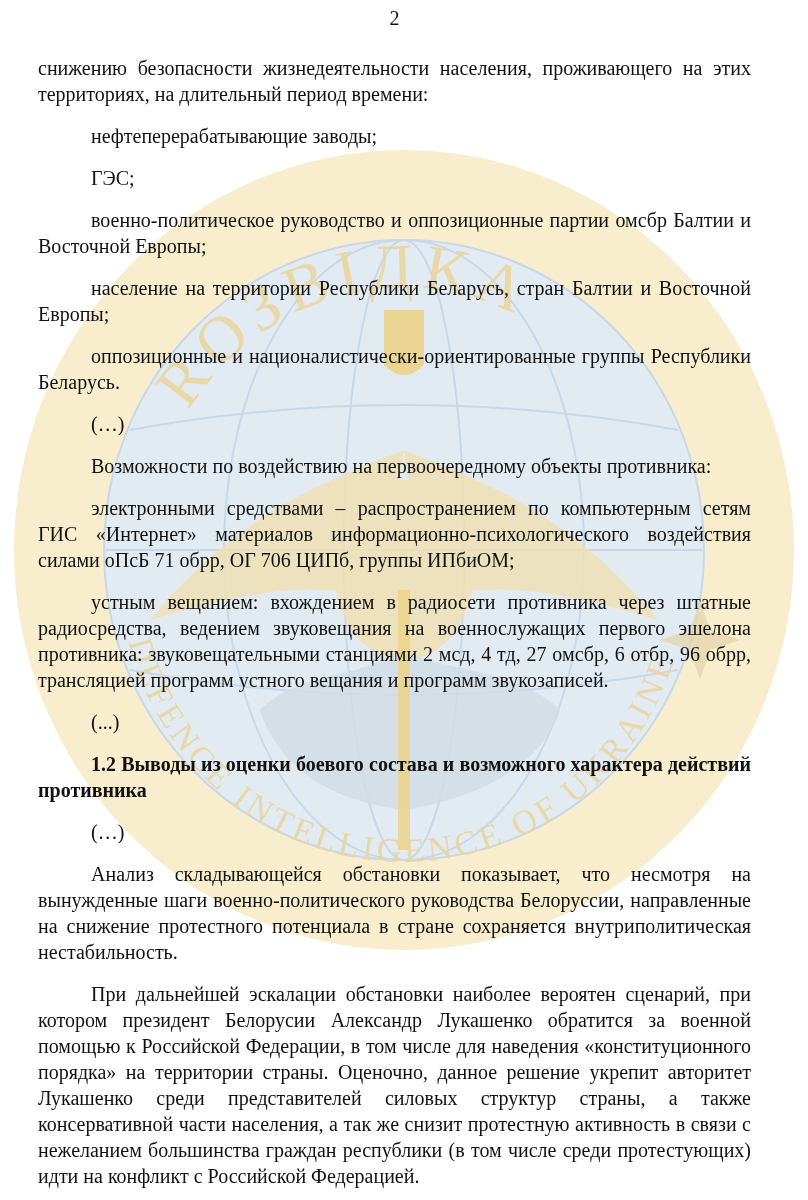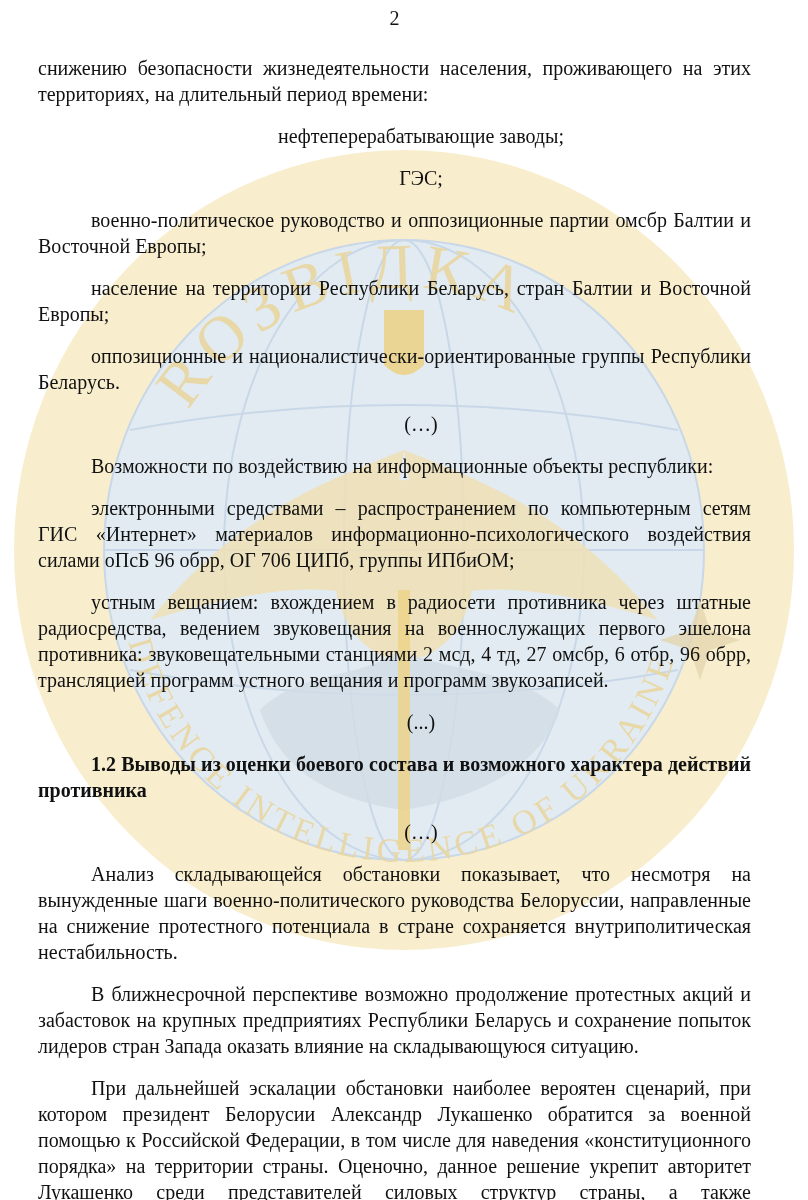--- a/index.html
+++ b/index.html
@@ -2,21 +2,21 @@
 <html><head>
 <meta charset="utf-8">
 <style>
   html, body { margin: 0; padding: 0; background: #ffffff; }
   body { width: 808px; height: 1200px; position: relative; overflow: hidden; }
   .watermark { position: absolute; left: 0; top: 150px; width: 808px; height: 820px; pointer-events: none; z-index: 0; }
   .page { position: relative; z-index: 1; font-family: "Liberation Serif", "DejaVu Serif", serif; font-size: 20px; line-height: 26px; color: #111; padding: 0 41px 0 22px; }
   .page-number { text-align: center; margin: 0; padding-top: 5px; height: 34px; line-height: 26px; }
   p { margin: 16px; text-align: justify; }
   .ind { text-indent: 53px; }
-  .item { padding-left: 53px; text-align: center; }
+  .item { padding-left: 53px; text-align: left; }
   .heading { font-weight: bold; text-indent: 53px; text-align: justify; }
   .ind2 { text-indent: 53px; }
 </style>
 </head>
 <body>
 
 <svg class="watermark" viewBox="0 0 808 820" xmlns="http://www.w3.org/2000/svg">
 
   <ellipse cx="404" cy="400" rx="390" ry="400" fill="#f6e7bb" opacity="0.75"></ellipse>
 
@@ -60,22 +60,21 @@
 <div class="page">
   <div class="page-number">2</div>
 
   <p>снижению безопасности жизнедеятельности населения, проживающего на этих территориях, на длительный период времени:</p>
   <p class="item">нефтеперерабатывающие заводы;</p>
   <p class="item">ГЭС;</p>
   <p class="ind">военно-политическое руководство и оппозиционные партии омсбр Балтии и Восточной Европы;</p>
   <p class="ind">население на территории Республики Беларусь, стран Балтии и Восточной Европы;</p>
   <p class="ind">оппозиционные и националистически-ориентированные группы Республики Беларусь.</p>
   <p class="item">(…)</p>
-  <p class="ind">Возможности по воздействию на информационные объекты республики:</p>
-  <p class="ind">электронными средствами – распространением по компьютерным сетям ГИС «Интернет» материалов информационно-психологического воздействия силами оПсБ 96 обрр, ОГ 706 ЦИПб, группы ИПбиОМ;</p>
+  <p class="ind">Возможности по воздействию на первоочередному объекты противника:</p>
+  <p class="ind">электронными средствами – распространением по компьютерным сетям ГИС «Интернет» материалов информационно-психологического воздействия силами оПсБ 71 обрр, ОГ 706 ЦИПб, группы ИПбиОМ;</p>
   <p class="ind">устным вещанием: вхождением в радиосети противника через штатные радиосредства, ведением звуковещания на военнослужащих первого эшелона противника: звуковещательными станциями 2 мсд, 4 тд, 27 омсбр, 6 отбр, 96 обрр, трансляцией программ устного вещания и программ звукозаписей.</p>
   <p class="item">(...)</p>
   <p class="heading">1.2 Выводы из оценки боевого состава и возможного характера действий противника</p>
   <p class="item">(…)</p>
   <p class="ind">Анализ складывающейся обстановки показывает, что несмотря на вынужденные шаги военно-политического руководства Белоруссии, направленные на снижение протестного потенциала в стране сохраняется внутриполитическая нестабильность.</p>
-  <p class="ind2">В ближнесрочной перспективе возможно продолжение протестных акций и забастовок на крупных предприятиях Республики Беларусь и сохранение попыток лидеров стран Запада оказать влияние на складывающуюся ситуацию.</p>
   <p class="ind2">При дальнейшей эскалации обстановки наиболее вероятен сценарий, при котором президент Белорусии Александр Лукашенко обратится за военной помощью к Российской Федерации, в том числе для наведения «конституционного порядка» на территории страны. Оценочно, данное решение укрепит авторитет Лукашенко среди представителей силовых структур страны, а также консервативной части населения, а так же снизит протестную активность в связи с нежеланием большинства граждан республики (в том числе среди протестующих) идти на конфликт с Российской Федерацией.</p>
 </div>
 
 </body></html>

